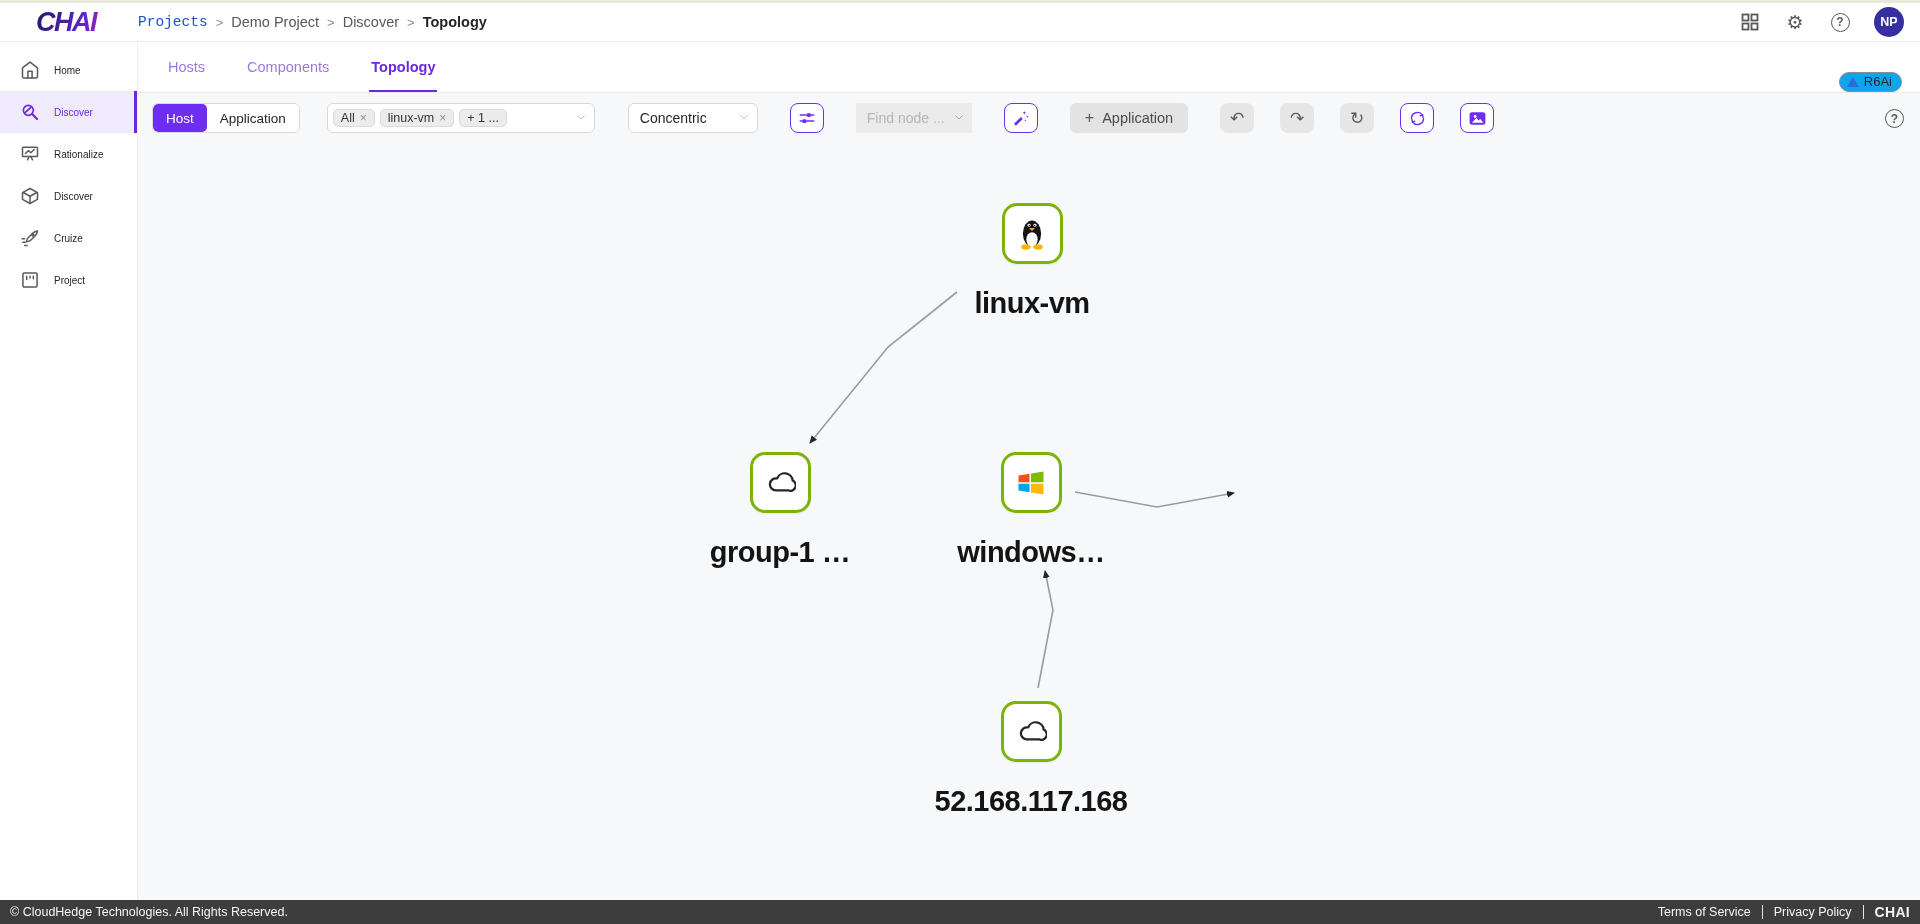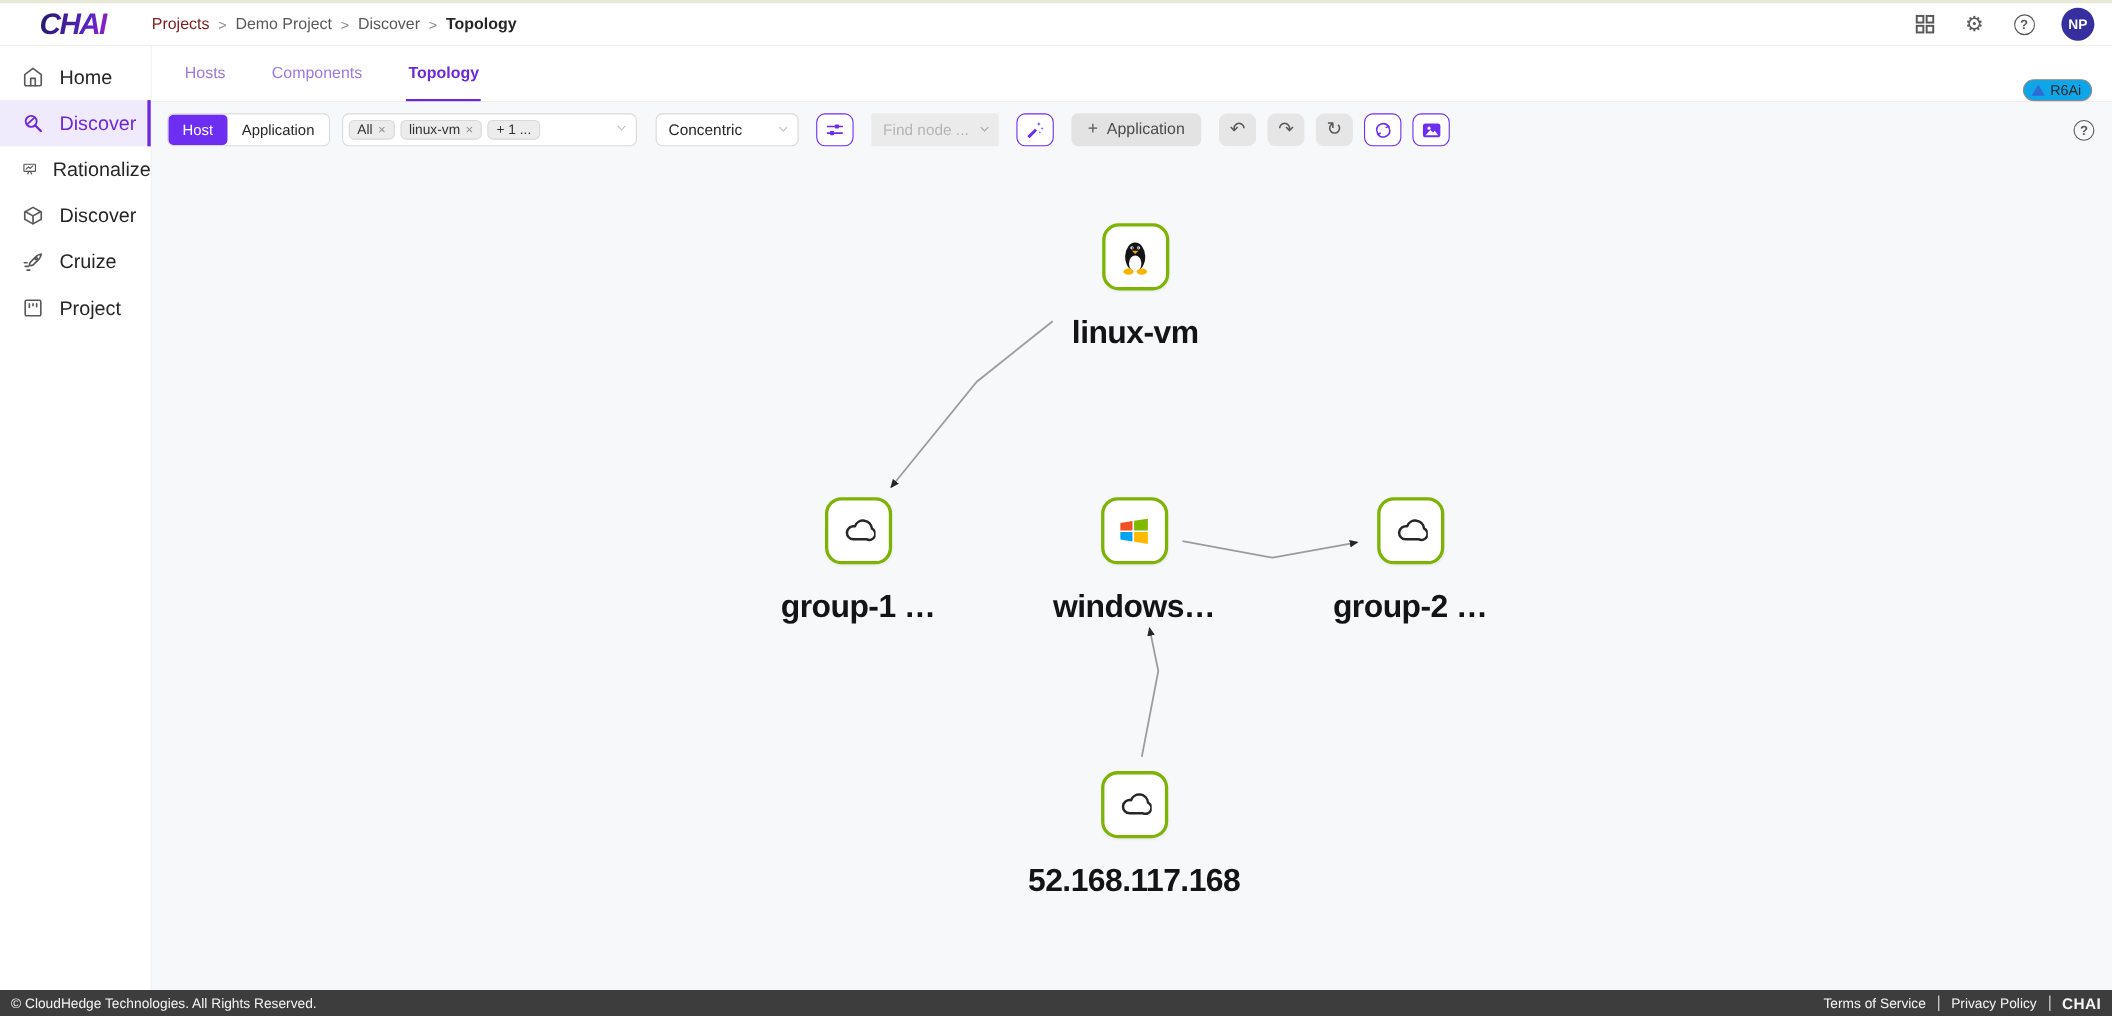--- a/index.html
+++ b/index.html
@@ -8,36 +8,36 @@
 
   .app { display:flex; flex-direction:column; height:924px; }
 
   
   .header { height:42px; background:#fff; border-top:3px solid #e9e9da; border-bottom:1px solid #ededed;
             display:flex; align-items:center; padding:0 16px 0 36px; }
   .logo { font-size:27px; font-weight:800; font-style:italic; letter-spacing:-1.5px;
           background:linear-gradient(100deg,#241a66 0%,#5c23c9 45%,#c220b4 75%,#ef2da0 100%);
           -webkit-background-clip:text; background-clip:text; color:transparent; width:102px; }
   .breadcrumb { display:flex; align-items:center; gap:8px; font-size:14.5px; }
-  .breadcrumb .crumb-link { color:#7f1d1d; cursor:pointer; }
+  .breadcrumb .crumb-link { color:#1d4ed8; cursor:pointer;font-family:Liberation Mono, monospace; }
   .breadcrumb .crumb { color:#595959; }
   .breadcrumb .crumb-current { color:#262626; font-weight:700; }
   .breadcrumb .sep { color:#8c8c8c; font-size:13px; }
   .header-right { margin-left:auto; display:flex; align-items:center; gap:23px; }
   .hicon { width:22px; height:22px; display:flex; align-items:center; justify-content:center; color:#595959; cursor:pointer; }
   .gear-glyph { font-family:"DejaVu Sans",sans-serif; font-size:19px; line-height:1; }
   .help-circle { width:19px; height:19px; border:1.6px solid #595959; border-radius:50%;
                  display:flex; align-items:center; justify-content:center; font-size:12px; font-weight:700; }
   .avatar { width:30px; height:30px; border-radius:50%; background:#362fa0; color:#fff; font-size:12.5px; font-weight:700;
             display:flex; align-items:center; justify-content:center; cursor:pointer; }
 
   
   .middle { flex:1; display:flex; min-height:0; }
   .sidebar { width:138px; background:#fff; border-right:1px solid #ededed; padding-top:7px; }
-  .side-item { height:42px; display:flex; align-items:center; gap:14px; padding-left:20px; font-size:18px;
+  .side-item { height:42px; display:flex; align-items:center; gap:14px; padding-left:20px; font-size:10px;
                color:#262626; cursor:pointer; position:relative; }
   .side-item svg { width:20px; height:20px; stroke:#595959; }
   .side-item.active { background:#f0ebfc; color:#6d28d9; }
   .side-item.active svg { stroke:#6d28d9; }
   .side-item.active::after { content:""; position:absolute; right:0; top:0; bottom:0; width:3px; background:#6d28d9; }
 
   .main { flex:1; display:flex; flex-direction:column; min-width:0; }
 
   
   .tabbar { height:51px; background:#fff; border-bottom:1px solid #ececec; display:flex; align-items:flex-end;
@@ -47,21 +47,21 @@
   .tab.active { color:#6d28d9; font-weight:700; }
   .tab.active::after { content:""; position:absolute; left:-2px; right:-2px; bottom:0; height:2.5px; background:#6d28d9; }
   .r6ai { margin-left:auto; display:flex; align-items:center; gap:5px; border:1px solid #8c8c8c; border-radius:11px;
           padding:1px 9px 2px 7px; font-size:13px; color:#262626; background:#0ea5e9; cursor:pointer; }
   .r6ai .tri { width:0; height:0; border-left:6px solid transparent; border-right:6px solid transparent;
                border-bottom:10px solid #2f6bd6; }
 
   
   .canvas { flex:1; position:relative; background:#f7f8fa; overflow:hidden; }
 
-  .toolbar { position:absolute; left:14px; top:10px; display:flex; align-items:center; }
+  .toolbar { position:absolute; left:14px; top:10px; display:flex; align-items:center;gap:16px; }
   .seg { display:flex; border:1px solid #d9d9d9; border-radius:6px; overflow:hidden; background:#fff; height:30px; }
   .seg-btn { padding:0 13px; font-size:13.5px; display:flex; align-items:center; cursor:pointer; color:#262626; background:#fff; }
   .seg-btn.selected { background:#6d2ef1; color:#fff; border-radius:5px; }
   .filter-select { margin-left:11px; width:268px; height:30px; background:#fff; border:1px solid #d9d9d9; border-radius:6px;
                    display:flex; align-items:center; gap:5px; padding:0 26px 0 5px; position:relative; cursor:pointer; }
   .chip { background:#ececec; border:1px solid #d9d9d9; border-radius:5px; padding:1px 7px; font-size:12.5px; color:#333;
           display:flex; align-items:center; gap:5px; white-space:nowrap;justify-content:center; }
   .chip .x { color:#8c8c8c; font-size:12px; cursor:pointer; }
   .chev { position:absolute; right:7px; top:50%; transform:translateY(-50%); color:#bfbfbf; }
   .layout-select { margin-left:17px; width:130px; height:30px; background:#fff; border:1px solid #d9d9d9; border-radius:6px;
@@ -330,28 +330,20 @@
             <svg width="30" height="30" viewBox="0 0 24 24">
               <polygon points="2,6 10.8,4.6 10.8,11.4 2,11.4" fill="#f25022"></polygon>
               <polygon points="12,4.4 22,2.8 22,11.4 12,11.4" fill="#7fba00"></polygon>
               <polygon points="2,12.6 10.8,12.6 10.8,19.4 2,18" fill="#00a4ef"></polygon>
               <polygon points="12,12.6 22,12.6 22,21.2 12,19.6" fill="#ffb900"></polygon>
             </svg>
           </div>
           <div class="node-label">windows…</div>
         </div>
 
-        <div class="node" style="left:1014px; top:359px;">
-          <div class="node-box">
-            <svg width="32" height="32" viewBox="0 0 24 24" fill="none" stroke="#262626" stroke-width="1.7" stroke-linejoin="round">
-              <path d="M18 17.5h-9a4.5 4.5 0 1 1 .9-8.9 6 6 0 0 1 11.6 1.6A3.7 3.7 0 0 1 18 17.5z"></path>
-            </svg>
-          </div>
-          <div class="node-label">group-2 …</div>
-        </div>
 
         <div class="node" style="left:763px; top:608px;">
           <div class="node-box">
             <svg width="32" height="32" viewBox="0 0 24 24" fill="none" stroke="#262626" stroke-width="1.7" stroke-linejoin="round">
               <path d="M18 17.5h-9a4.5 4.5 0 1 1 .9-8.9 6 6 0 0 1 11.6 1.6A3.7 3.7 0 0 1 18 17.5z"></path>
             </svg>
           </div>
           <div class="node-label">52.168.117.168</div>
         </div>
 

